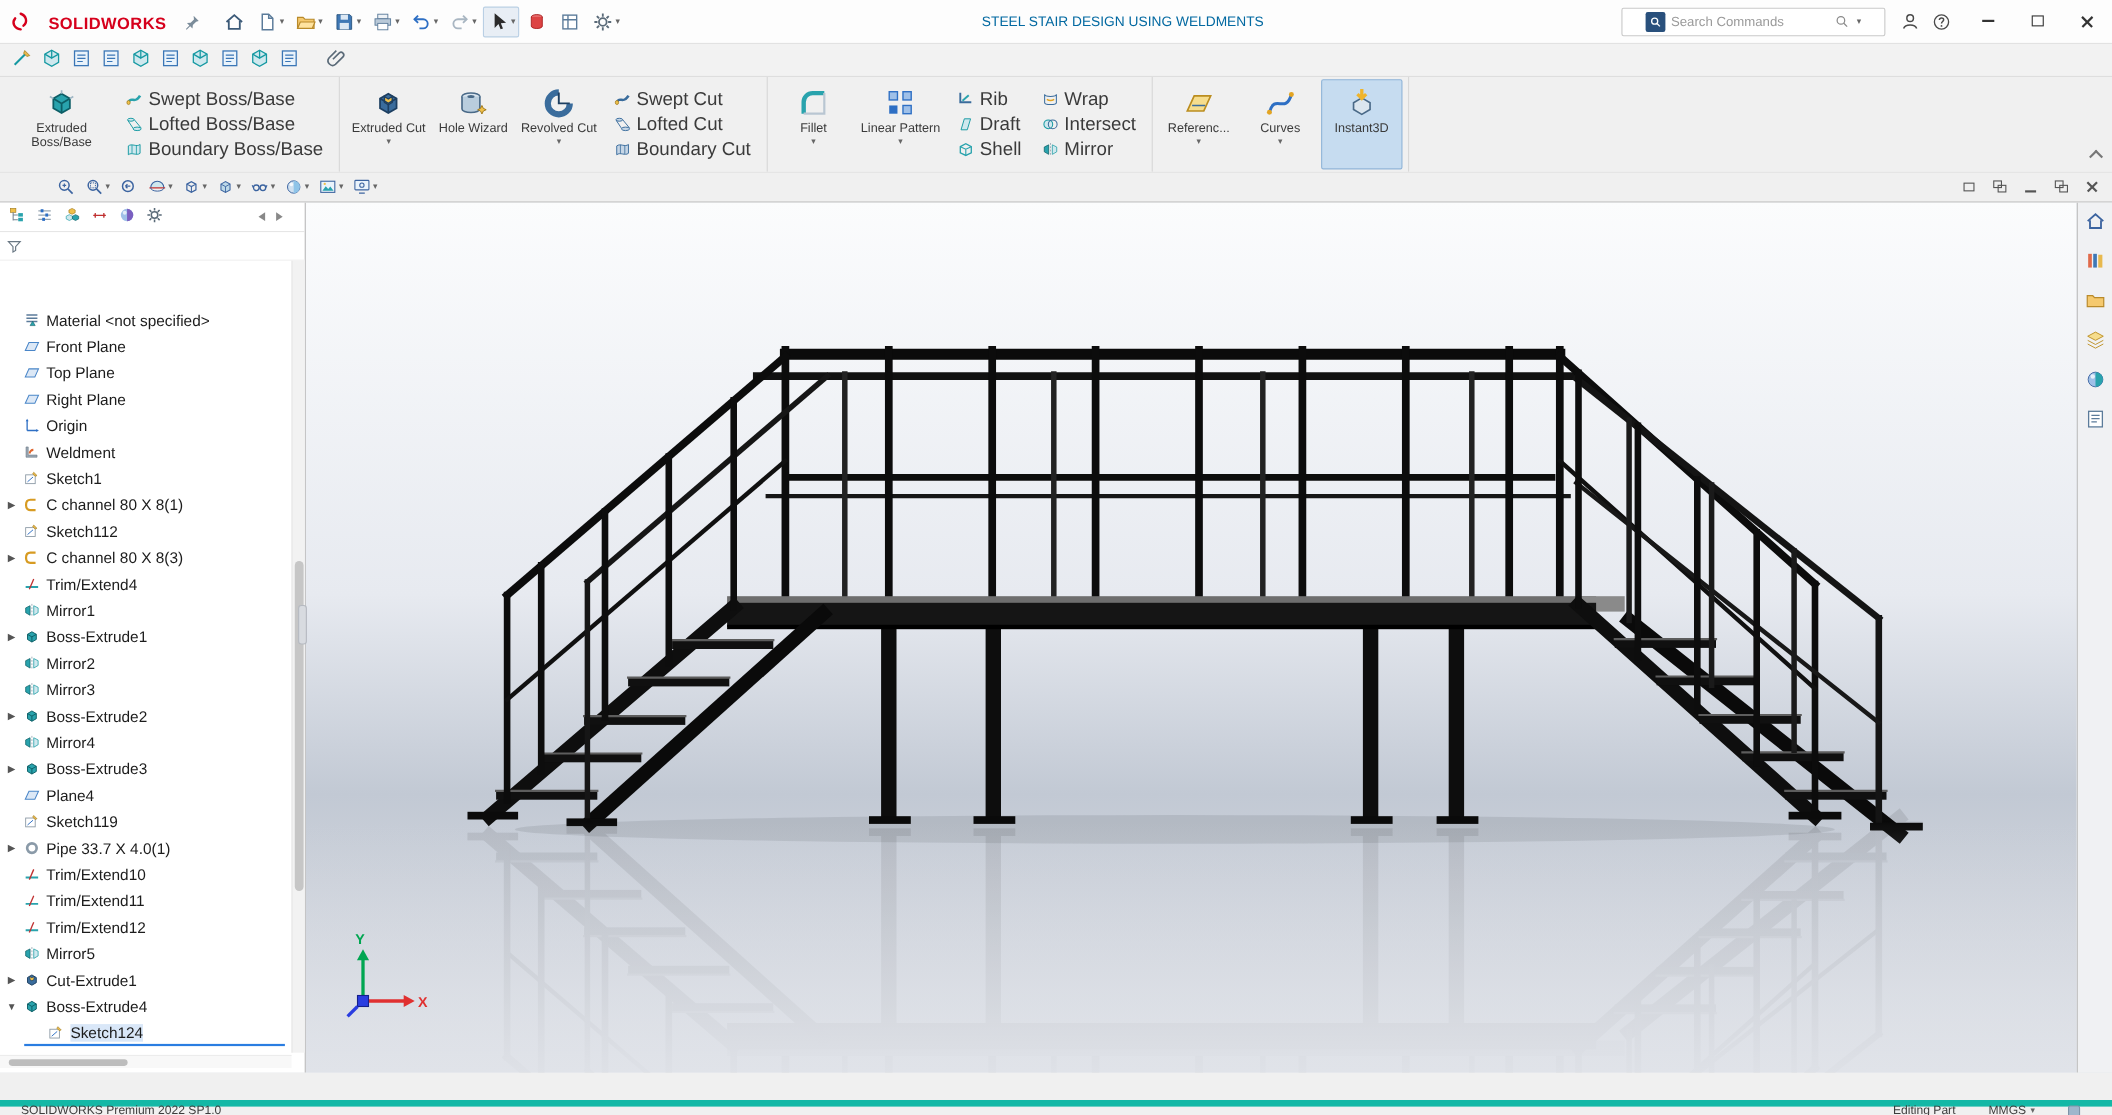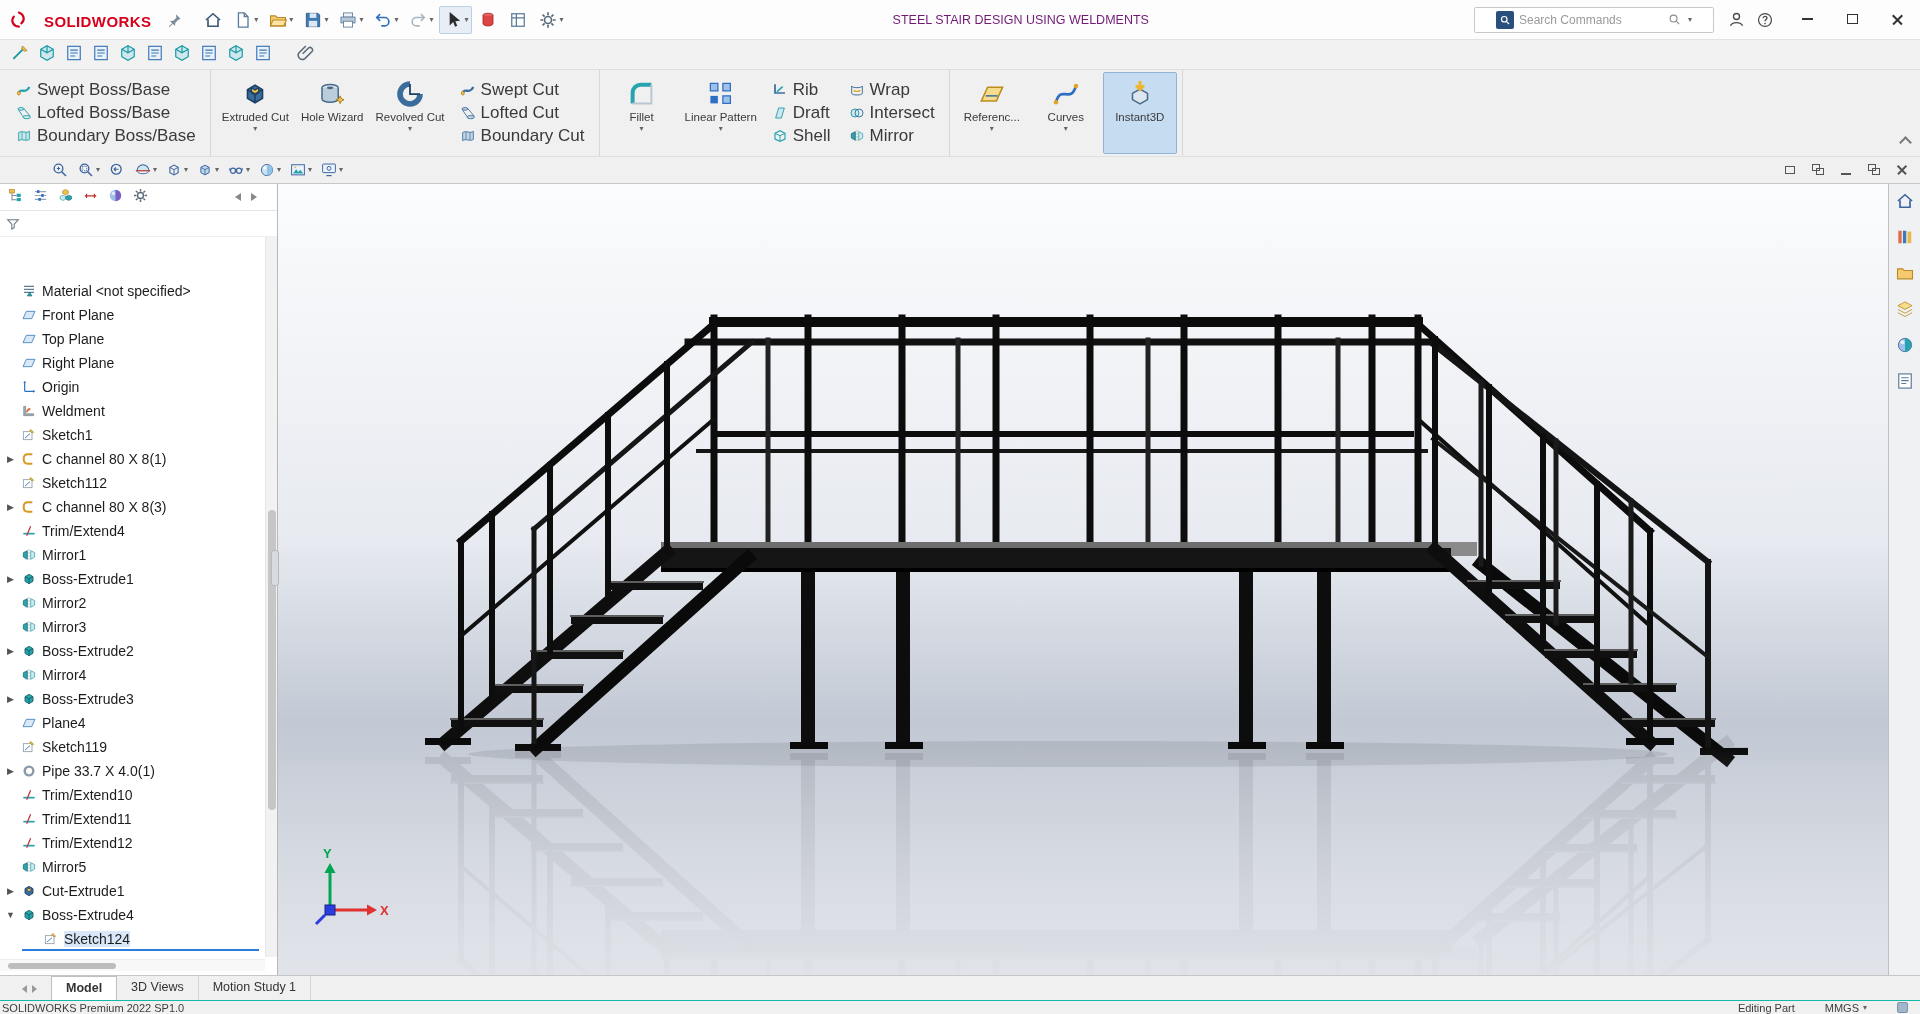--- a/index.html
+++ b/index.html
@@ -12,21 +12,21 @@
 .logo{display:flex;align-items:flex-end;gap:16px;padding:0 10px 0 8px;}
 .logo-text{color:#d6001c;font-weight:bold;font-size:15px;letter-spacing:.4px;}
 .menubar{display:flex;align-items:center;}
 .menu-item{padding:0 9px;line-height:40px;font-size:12.5px;color:#333;}
 .pinwrap{margin:0 4px 0 6px;display:flex;align-items:center;}
 .quickbar{display:flex;align-items:center;margin-left:12px;gap:2px;}
 .qt-btn{display:flex;align-items:center;padding:3px;border-radius:2px;border:1px solid transparent;}
 .qt-btn.pressed{background:#e8eef5;border:1px solid #b9cfe4;}
 .caret{font-size:8px;color:#666;margin-left:1px;line-height:1;}
 .tspacer{flex:1;}
-.doc-title{font-size:12.5px;color:#701a75;white-space:nowrap;}
+.doc-title{font-size:12.5px;color:#0369a1;white-space:nowrap;}
 .search{display:flex;align-items:center;height:26px;width:240px;border:1px solid #c9c9c9;background:#fff;border-radius:2px;padding:0 21px;gap:5px;margin-right:10px;}
 .search-scope{width:18px;height:18px;background:#29507c;border-radius:2px;display:flex;align-items:center;justify-content:center;flex:0 0 18px;}
 .search-input{flex:1;border:none;outline:none;font-size:12px;color:#333;min-width:10px;background:transparent;}
 .search-input::placeholder{color:#9a9a9a;}
 .titlebar-icons{display:flex;align-items:center;gap:4px;margin-right:8px;}
 .tb-icon-btn{padding:3px;display:flex;align-items:center;}
 .win-controls{display:flex;height:40px;}
 .win-btn{width:45px;height:39px;display:flex;align-items:center;justify-content:center;position:relative;}
 .glyph-min{width:11px;height:1.5px;background:#333;display:block;}
 .glyph-max{width:11px;height:10px;border:1.4px solid #333;display:block;}
@@ -98,21 +98,21 @@
 .taskpane{position:absolute;right:0;top:0;bottom:0;width:32px;background:#f0f1f3;border-left:1px solid #c0c0c0;display:flex;flex-direction:column;align-items:center;padding-top:5px;gap:9px;z-index:10;}
 .tp-btn{padding:2px;}
 
 
 .bottombar{position:absolute;left:0;right:0;bottom:14px;height:25px;background:#f0f0f0;border-top:1px solid #c6c6c6;display:flex;align-items:flex-end;padding-left:16px;z-index:20;}
 .bnav{display:flex;align-items:center;gap:5px;margin:0 14px 7px 6px;}
 .bnav i{display:block;width:0;height:0;border-top:4px solid transparent;border-bottom:4px solid transparent;}
 .bnav .l{border-right:5px solid #999;} .bnav .r{border-left:5px solid #999;}
 .btab{padding:0 14px;height:24px;line-height:23px;font-size:12.5px;color:#333;border-right:1px solid #d8d8d8;white-space:nowrap;}
 .btab.active{background:#fff;font-weight:bold;border:1px solid #c0c0c0;border-bottom:none;}
-.statusbar{position:absolute;left:0;right:0;bottom:0;height:14px;background:#f0f0f0;border-top:1px solid #14b8a6;display:flex;align-items:center;font-size:11px;color:#3d3d3d;padding:0 2px;z-index:21;}
+.statusbar{position:absolute;left:0;right:0;bottom:0;height:14px;background:#f0f0f0;border-top:6px solid #14b8a6;display:flex;align-items:center;font-size:11px;color:#3d3d3d;padding:0 19px;z-index:21;}
 .sb-right{margin-left:auto;display:flex;gap:30px;align-items:center;margin-right:10px;}
 .sb-units{display:flex;align-items:center;gap:3px;}
 .sb-ic{width:11px;height:11px;border-radius:2px;background:#9fb6cc;border:1px solid #7d93a8;}
 .ic{display:inline-flex;}
 .ic svg{display:block;}
 </style>
 </head>
 <body>
 
 <div id="app">
@@ -349,20 +349,31 @@
         </span></div>
       <div class="t2-btn"><span class="ic">
           <svg width="20" height="20" viewBox="0 0 24 24">
             <path d="M8 13l7-7a3 3 0 0 1 4.2 4.2l-8.5 8.5a5 5 0 0 1-7-7l8-8" fill="none" stroke="#5a6a78" stroke-width="1.8"></path>
           </svg>
         </span></div>
     </div>
 
   <div class="ribbon" id="ribbon">
       <div class="rb-group">
+        <div class="rb-large">
+          <span class="ic">
+            <svg width="30" height="30" viewBox="0 0 24 24">
+              <path d="M6 8.5 12 5l6 3.5v7L12 19l-6-3.5z" fill="#29a3ad" stroke="#0d5e66" stroke-width="1.3"></path>
+              <path d="M6 8.5 12 12l6-3.5M12 12v7" fill="none" stroke="#0d5e66" stroke-width="1.3"></path>
+              <path d="M12 5V2.5M18 8.5l2.5-1.5M6 8.5 3.5 7" stroke="#9fb6c4" stroke-width="1.2"></path>
+            </svg>
+          </span>
+          <div class="rb-large-label">Extruded Boss/Base</div>
+          <div class="rb-caret"></div>
+        </div>
         <div class="rb-stack">
           <div class="rb-small">
             <span class="ic">
               <svg width="16" height="16" viewBox="0 0 24 24">
                 <path d="M4 17C7.5 7 13 20 20 7.5" fill="none" stroke="#29a3ad" stroke-width="3.6"></path>
                 <ellipse cx="4.3" cy="16.8" rx="2.2" ry="2.8" fill="#f0c04a" stroke="#a07818"></ellipse>
               </svg>
             </span>
             <span>Swept Boss/Base</span>
           </div>
@@ -1213,31 +1224,20 @@
           </span></div>
         <div class="tp-btn"><span class="ic">
             <svg width="20" height="20" viewBox="0 0 24 24">
               <rect x="4.5" y="3.5" width="15" height="17" fill="#fff" stroke="#5b7b9a" stroke-width="1.4"></rect>
               <path d="M7.5 8h9M7.5 11.5h9M7.5 15h6" stroke="#5b7b9a" stroke-width="1.3"></path>
             </svg>
           </span></div>
       </div>
   </div>
 
-  <div class="bottombar">
-    <div class="bnav">
-        <i class="l"></i>
-        <i class="r"></i>
-      </div>
-    <div style="display:flex;align-items:flex-end;" id="btabs">
-        <div class="btab active">Model</div>
-        <div class="btab">3D Views</div>
-        <div class="btab">Motion Study 1</div>
-      </div>
-  </div>
 
   <div class="statusbar">
     <span>SOLIDWORKS Premium 2022 SP1.0</span>
     <div class="sb-right">
       <span>Editing Part</span>
       <span class="sb-units">
         <span>MMGS</span>
         <span class="caret">▾</span>
       </span>
       <span class="sb-ic"></span>

